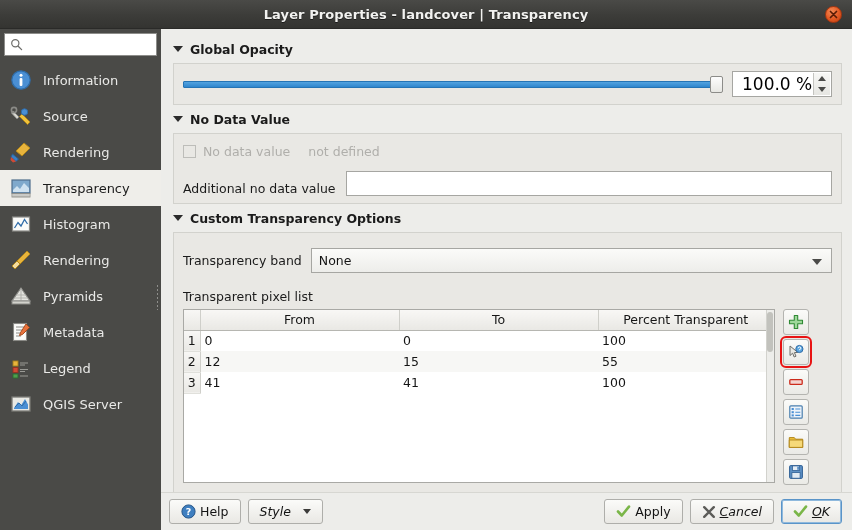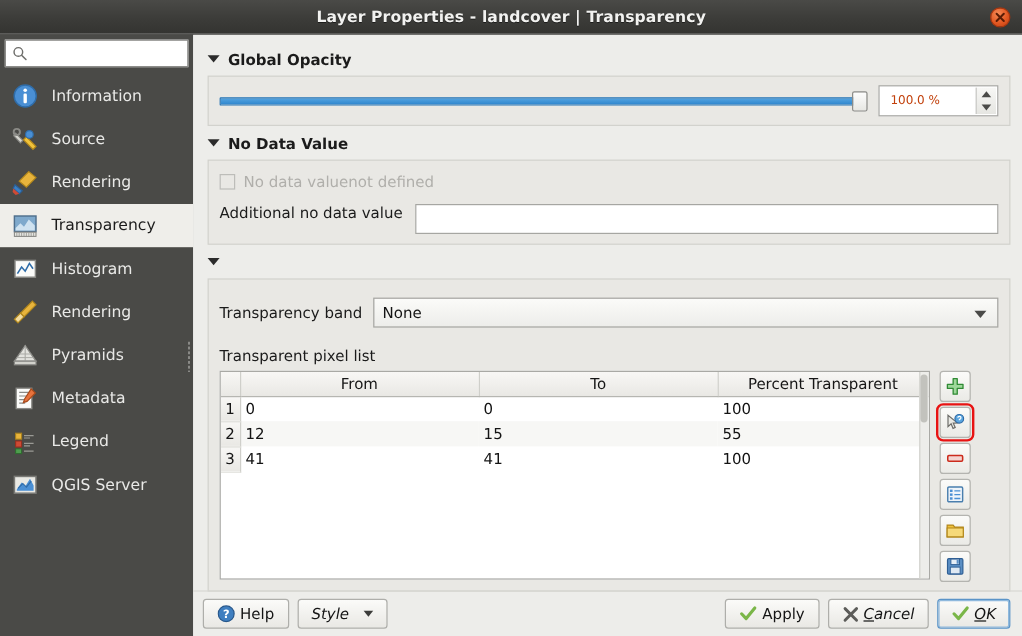--- a/index.html
+++ b/index.html
@@ -95,40 +95,40 @@
   .slider-handle {
     position: absolute; right: 0; top: 2px; width: 13px; height: 17px;
     background: linear-gradient(to bottom, #fdfdfd, #e7e7e3);
     border: 1px solid #8c8c89; border-radius: 2px;
   }
   .spin {
     width: 100px; height: 26px; margin-left: 9px;
     background: #ffffff; border: 1px solid #a6a6a2;
     display: flex; align-items: center; position: relative;
   }
-  .spin-val { margin-left: 9px; font-size: 10px; color: #c2410c; }
+  .spin-val { margin-left: 9px; font-size: 17px; color: #000000; }
   .spin-btns {
     position: absolute; right: 1px; top: 1px; bottom: 1px; width: 17px;
     background: linear-gradient(to bottom, #f7f7f5, #e6e6e2);
     border-left: 1px solid #c4c4c0;
     display: flex; flex-direction: column; align-items: center; justify-content: space-around;
     cursor: pointer;
   }
   .spin-btns .ar-up { width: 0; height: 0; border-left: 4px solid transparent; border-right: 4px solid transparent; border-bottom: 5px solid #4a4a48; }
   .spin-btns .ar-dn { width: 0; height: 0; border-left: 4px solid transparent; border-right: 4px solid transparent; border-top: 5px solid #4a4a48; }
 
   
   .nodata-row { display: flex; align-items: center; height: 20px; }
   .cb {
     width: 13px; height: 13px; border: 1px solid #bdbdb9;
     background: #e9e8e4; margin-right: 7px;
   }
   .muted { color: #b0afab; font-size: 12.5px; }
-  .muted.gap { }
-  .addl-row { display: flex; align-items: flex-start; height: 26px; margin-top: 9px; }
+  .muted.gap { margin-left: 18px; }
+  .addl-row { display: flex; align-items: flex-end; height: 26px; margin-top: 9px; }
   .addl-label { font-size: 12.5px; color: #1b1b1b; white-space: nowrap; }
   .addl-input {
     flex: 1 1 auto; height: 25px; margin-left: 10px;
     background: #ffffff; border: 1px solid #a6a6a2;
     font-family: "DejaVu Sans", sans-serif; font-size: 12.5px;
     padding: 0 5px; outline: none; color: #141414;
   }
 
   
   .band-row { display: flex; align-items: center; height: 40px; }
@@ -382,20 +382,21 @@
         <span class="muted gap">not defined</span>
       </div>
       <div class="addl-row">
         <span class="addl-label">Additional no data value</span>
         <input class="addl-input" type="text" value="" placeholder="" style="">
       </div>
     </div>
 
     <div class="section-head">
       <span class="tri"></span>
+      <span>Custom Transparency Options</span>
     </div>
     <div class="groupbox">
 
       <div class="band-row">
         <span class="band-label">Transparency band</span>
         <div class="combo">
           <span class="combo-val">None</span>
           <span class="combo-arrow"></span>
         </div>
       </div>

